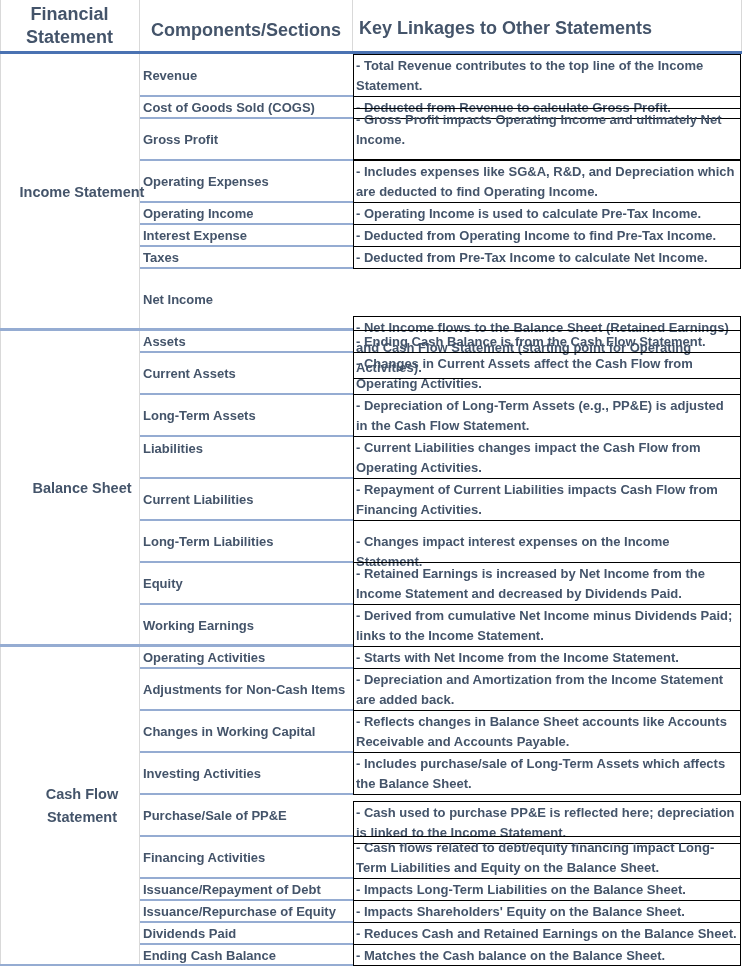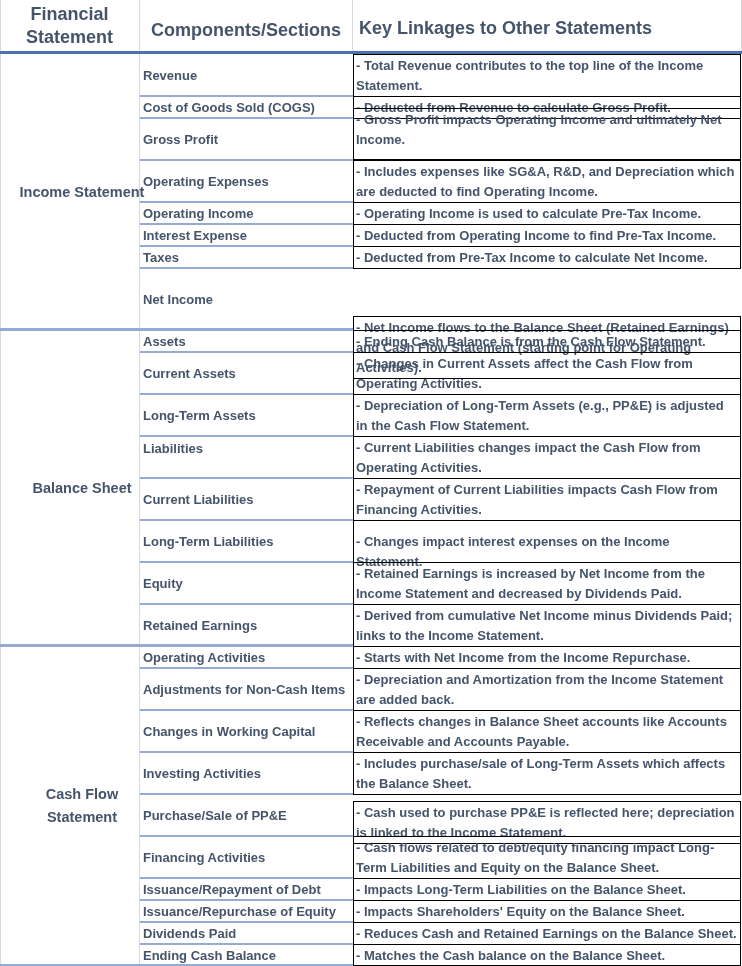--- a/index.html
+++ b/index.html
@@ -99,25 +99,25 @@
   <div class="comp-sep" style="top:519px;"></div>
 
   <div class="comp" style="top:521px;height:40px;">Long-Term Liabilities</div>
   <div class="link" style="top:520px;height:43px;padding-top:11px;">- Changes impact interest expenses on the Income Statement.</div>
   <div class="comp-sep" style="top:561px;"></div>
 
   <div class="comp" style="top:563px;height:40px;">Equity</div>
   <div class="link" style="top:562px;height:43px;">- Retained Earnings is increased by Net Income from the Income Statement and decreased by Dividends Paid.</div>
   <div class="comp-sep" style="top:603px;"></div>
 
-  <div class="comp" style="top:605px;height:40px;">Retained Earnings</div>
+  <div class="comp" style="top:605px;height:40px;">Working Earnings</div>
   <div class="link" style="top:604px;height:43px;">- Derived from cumulative Net Income minus Dividends Paid; links to the Income Statement.</div>
 
   <div class="comp" style="top:647px;height:20px;">Operating Activities</div>
-  <div class="link" style="top:646px;height:23px;">- Starts with Net Income from the Income Repurchase.</div>
+  <div class="link" style="top:646px;height:23px;">- Starts with Net Income from the Income Statement.</div>
   <div class="comp-sep" style="top:667px;"></div>
 
   <div class="comp" style="top:669px;height:40px;">Adjustments for Non-Cash Items</div>
   <div class="link" style="top:668px;height:43px;">- Depreciation and Amortization from the Income Statement are added back.</div>
   <div class="comp-sep" style="top:709px;"></div>
 
   <div class="comp" style="top:711px;height:40px;">Changes in Working Capital</div>
   <div class="link" style="top:710px;height:43px;">- Reflects changes in Balance Sheet accounts like Accounts Receivable and Accounts Payable.</div>
   <div class="comp-sep" style="top:751px;"></div>
 

